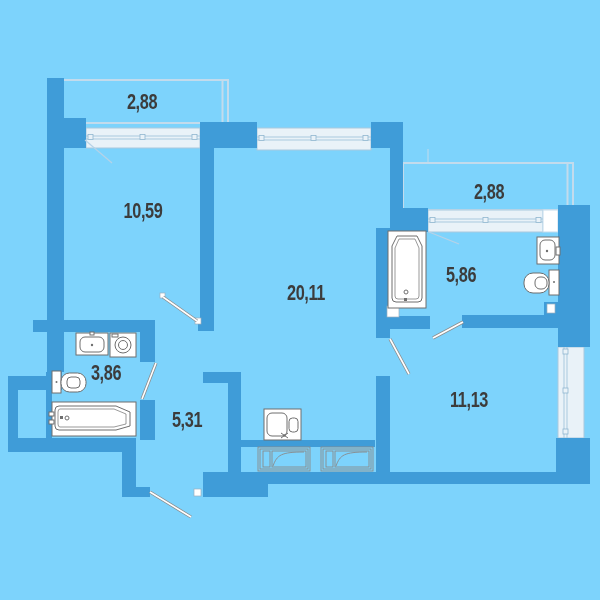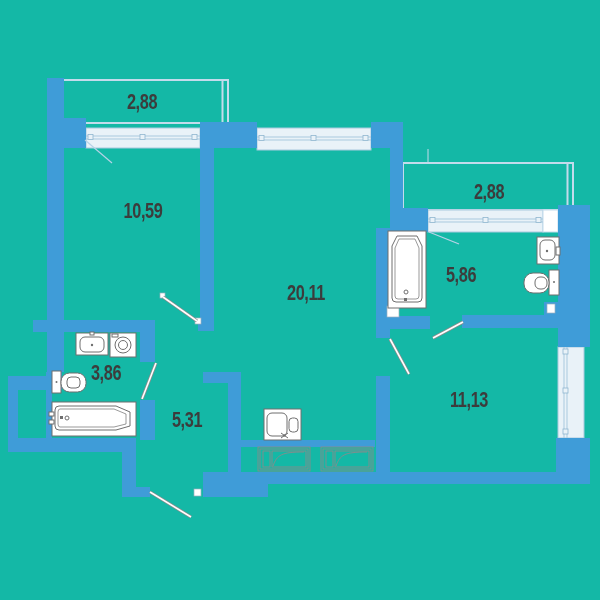--- a/index.html
+++ b/index.html
@@ -1,16 +1,16 @@
 <!DOCTYPE html>
 <html><head>
 <meta charset="utf-8">
 <style>
   html,body { margin:0; padding:0; background:#ffffff; }
-  #stage { position:relative; width:600px; height:600px; background:#14b8a6; overflow:hidden;
+  #stage { position:relative; width:600px; height:600px; background:#7dd3fc; overflow:hidden;
            font-family:"Liberation Sans", sans-serif; }
   #plan-svg { position:absolute; left:0; top:0; }
   .lbl { position:absolute; transform:translate(-50%,-50%) scaleX(0.74);
          font-weight:700; font-size:22px; letter-spacing:-0.5px;
          color:#3C3C3C; white-space:nowrap; }
 </style>
 </head>
 <body>
 
 <div id="stage">

